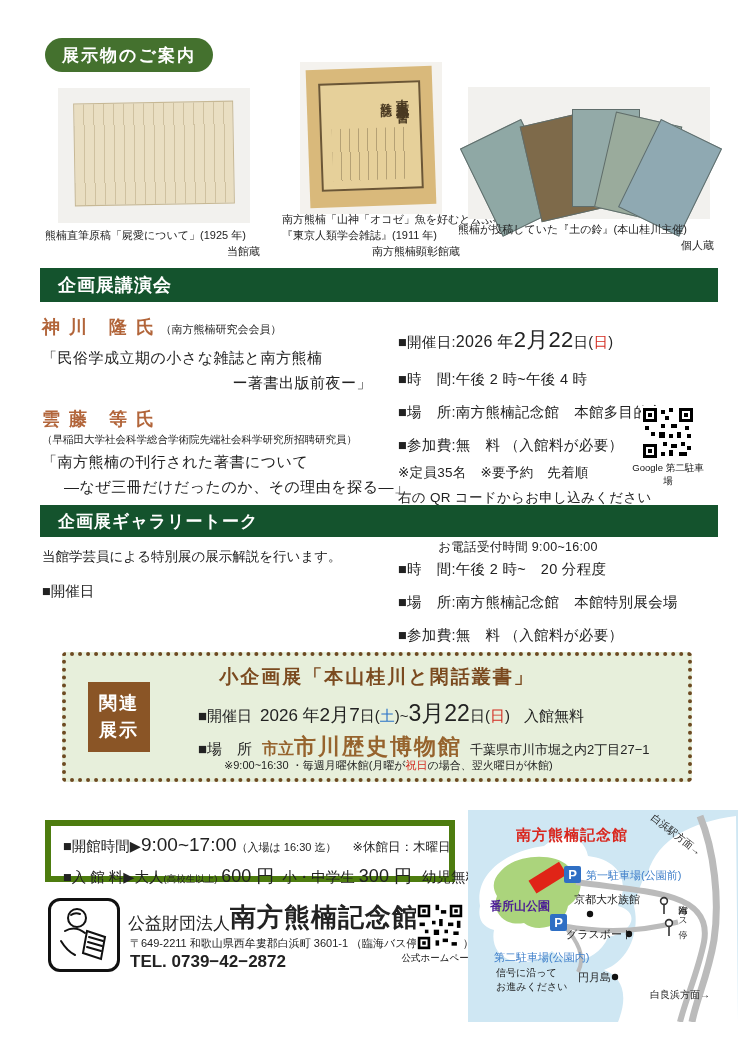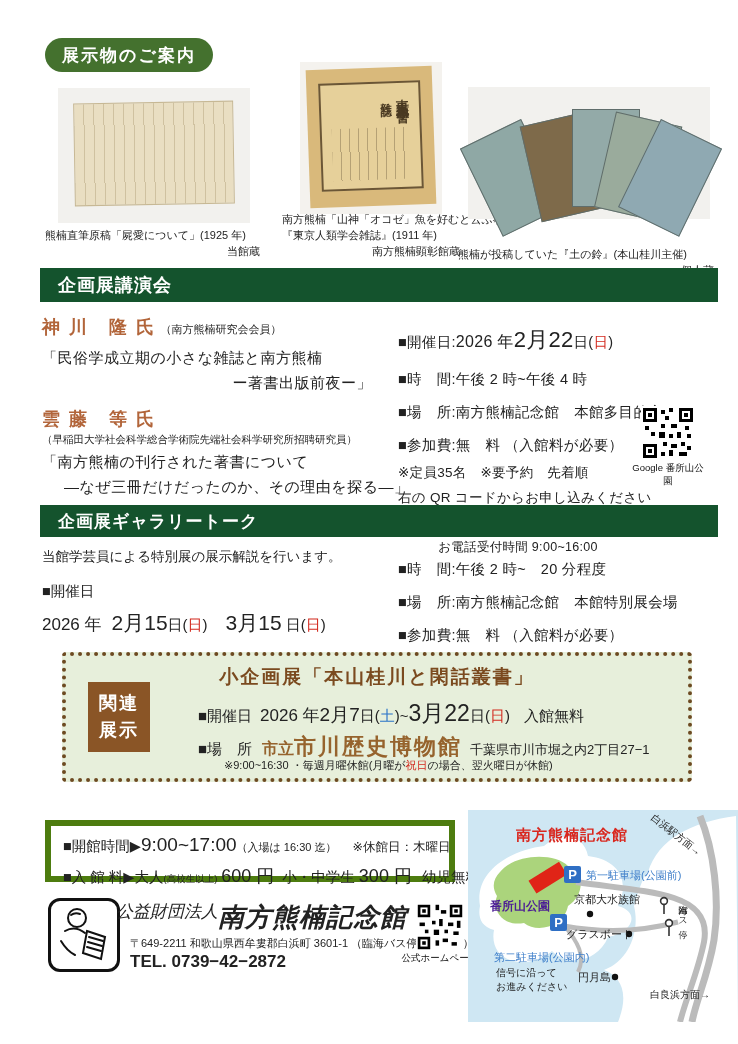--- a/index.html
+++ b/index.html
@@ -91,21 +91,21 @@
     <span class="r">南方熊楠顕彰館蔵</span>
   </div>
 
   <div class="abs photo" style="left:468px;top:87px;width:242px;height:132px;">
     <div class="book" style="left:28px;background:#8fa8a5;transform:rotate(-26deg);transform-origin:bottom right;"></div>
     <div class="book" style="left:72px;background:#7e6a4a;transform:rotate(-13deg);transform-origin:bottom right;"></div>
     <div class="book" style="left:104px;background:#93aaa8;transform:rotate(0deg);"></div>
     <div class="book" style="left:126px;background:#9aab9c;transform:rotate(13deg);transform-origin:bottom left;"></div>
     <div class="book" style="left:150px;background:#8fa9b2;transform:rotate(26deg);transform-origin:bottom left;"></div>
   </div>
-  <div class="abs cap" style="left:458px;top:247px;width:256px;">
+  <div class="abs cap" style="left:458px;top:222px;width:256px;">
     <span class="nowrap">熊楠が投稿していた『土の鈴』(本山桂川主催)</span>
     <span class="r">個人蔵</span>
   </div>
 
   <div class="abs bar" style="left:40px;top:268px;width:660px;height:34px;">
     <span>企画展講演会</span>
   </div>
 
   <div class="abs" style="left:42px;top:315px;width:350px;">
     <div class="nowrap">
@@ -161,32 +161,29 @@
         <rect x="46" y="28" width="4" height="4" fill="#000"></rect>
       <rect x="22" y="36" width="4" height="4" fill="#000"></rect>
         <rect x="30" y="38" width="6" height="4" fill="#000"></rect>
         <rect x="40" y="36" width="4" height="4" fill="#000"></rect>
       <rect x="20" y="46" width="4" height="4" fill="#000"></rect>
         <rect x="28" y="44" width="4" height="6" fill="#000"></rect>
         <rect x="38" y="46" width="8" height="4" fill="#000"></rect>
       <rect x="46" y="40" width="4" height="4" fill="#000"></rect>
     </svg>
   </div>
-  <div class="abs qrcap" style="left:628px;top:462px;width:80px;">Google 番所山公園</div>
+  <div class="abs qrcap" style="left:628px;top:462px;width:80px;">Google 第二駐車場</div>
 
   <div class="abs bar" style="left:40px;top:505px;width:660px;height:32px;font-size:17px;">
     <span>企画展ギャラリートーク</span>
   </div>
 
   <div class="abs" style="left:42px;top:548px;width:350px;">
     <div class="nowrap" style="font-size:13.5px;">当館学芸員による特別展の展示解説を行います。</div>
     <div style="font-size:14.5px;margin-top:16px;">■開催日</div>
-    <div class="nowrap" style="margin-top:8px;font-size:15px;">
-      <span style="font-size:17px;">2026 年</span><span style="font-size:21px;margin-left:10px;">2月15</span><span>日(</span><span class="red">日</span><span>)</span><span style="font-size:21px;margin-left:18px;">3月15</span><span> 日(</span><span class="red">日</span><span>)</span>
-    </div>
   </div>
 
   <div class="abs" style="left:398px;top:548px;width:335px;">
     <div class="dline nowrap">■時　間:午後 2 時~　20 分程度</div>
     <div class="dline nowrap" style="margin-top:14px;">■場　所:南方熊楠記念館　本館特別展会場</div>
     <div class="dline nowrap" style="margin-top:14px;">■参加費:無　料 （入館料が必要）</div>
     <div class="dline nowrap" style="margin-top:12px;font-size:13.5px;">※申込不要</div>
   </div>
 
   <div class="abs relbox" style="left:62px;top:652px;width:622px;height:122px;">
@@ -223,21 +220,21 @@
         <path d="M14 30 q10 -6 20 2"></path>
         <path d="M10 40 q6 10 14 14"></path>
         <path d="M36 30 l18 6 l-4 22 l-18 -6 z"></path>
         <path d="M38 36 l14 4"></path>
           <path d="M37 41 l14 4"></path>
           <path d="M36 46 l14 4"></path>
       </g>
     </svg>
   </div>
 
-  <div class="abs nowrap" style="left:116px;top:900px;display:flex;align-items:flex-start;font-style:italic;">
+  <div class="abs nowrap" style="left:128px;top:900px;display:flex;align-items:flex-end;">
     <span style="font-size:17px;">公益財団法人</span>
     <span style="font-size:26px;font-weight:bold;letter-spacing:1px;">南方熊楠記念館</span>
   </div>
   <div class="abs nowrap" style="left:130px;top:936px;font-size:11px;">〒649-2211 和歌山県西牟婁郡白浜町 3601-1 （臨海バス停徒歩 8 分）</div>
   <div class="abs nowrap" style="left:130px;top:952px;font-size:17px;font-weight:bold;">TEL. 0739−42−2872</div>
 
   <div class="abs qr" style="left:416px;top:903px;width:48px;height:48px;">
     <svg width="48" height="48" viewBox="0 0 54 54">
       <rect x="0" y="0" width="54" height="54" fill="#fff"></rect>
       <rect x="2" y="2" width="14" height="14" fill="#000"></rect>

